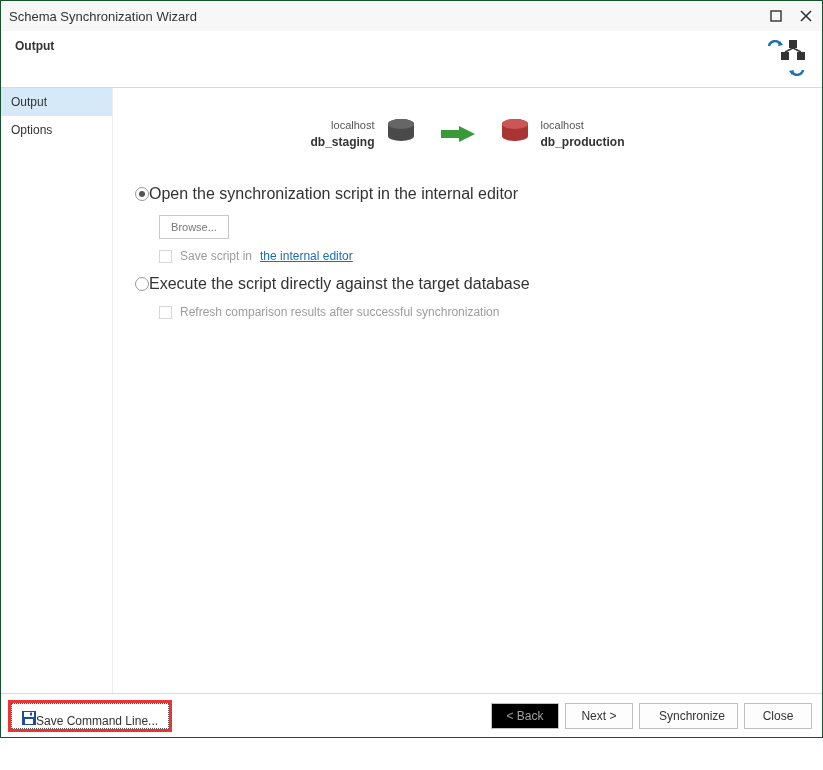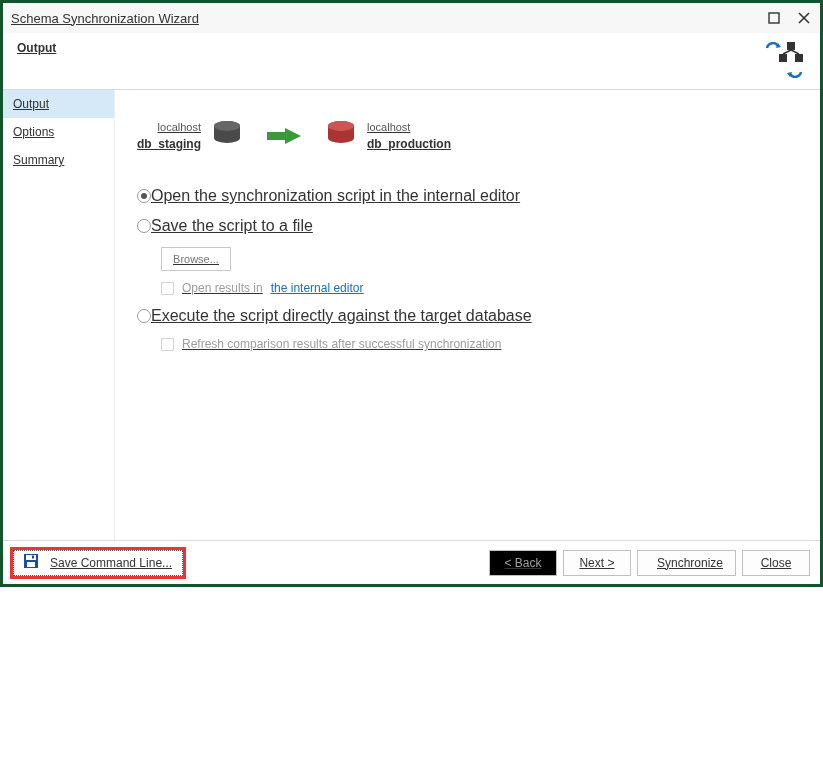--- a/index.html
+++ b/index.html
@@ -1,57 +1,57 @@
 <!DOCTYPE html>
 <html><head>
 <meta charset="utf-8">
 <style>
   * { box-sizing: border-box; }
   html, body { margin:0; padding:0; height:100%; width:823px; font-family:"Segoe UI","Tahoma",Arial,sans-serif; font-size:12px; color:#333; background:#fff; }
-  .window { width:823px; height:587px; display:flex; flex-direction:column; border:3px solid #14532d; background:#fff; position:relative;text-decoration:underline;}
+  .window { width:823px; height:738px; display:flex; flex-direction:column; border:1px solid #14532d; background:#fff; position:relative;}
   
   .titlebar { height:30px; display:flex; align-items:center; padding:0 8px; background:#f7f7f7;}
   .titlebar .title { font-size:13px; color:#333; }
   .window-controls { margin-left:auto; display:flex; gap:14px; align-items:center; }
   .window-controls .ctrl { width:16px; height:16px; display:flex; align-items:center; justify-content:center; cursor:pointer;}
   
   .subheader { padding:8px 14px 10px 14px; border-bottom:1px solid #d9d9d9; display:flex; align-items:flex-start; gap:10px; }
   .subheader .shtext { flex:1; }
   .subheader .shtitle { font-weight:600; font-size:12px; color:#333; margin-bottom:6px;}
   .subheader .shdesc { font-size:11px; color:#555; }
   .subheader .shicon { width:46px; height:38px; display:flex; align-items:center; justify-content:center;}
   
   .body { flex:1; display:flex; overflow:hidden; }
   .sidebar { width:112px; background:#fff; border-right:1px solid #eee; padding-top:0;}
   .sidebar-item { height:28px; display:flex; align-items:center; padding:0 10px; font-size:12px; color:#333; cursor:pointer;}
   .sidebar-item.active { background:#d6e9f8; }
   .main { flex:1; display:flex; flex-direction:column; padding:20px 22px 10px 22px; overflow:auto;}
   
-  .db-row { display:flex; align-items:center; gap:24px; margin:10px 0 36px 0;}
+  .db-row { display:flex; align-items:center; justify-content:center; gap:24px; margin:10px 0 36px 0;}
   .db-block { display:flex; align-items:center; gap:10px;}
   .db-label { text-align:right; }
   .db-label .host { font-size:11px; color:#555; }
   .db-label .name { font-size:12px; font-weight:600; color:#333; margin-top:4px;}
   .db-label.right { text-align:left;}
   .arrow { display:flex; align-items:center; }
   
   .opt-row { display:flex; align-items:center; gap:0; margin-bottom:12px; font-size:16px;}
   .opt-sub { margin-left:24px; display:flex; align-items:center; gap:8px; margin-bottom:12px;}
   .radio { width:14px; height:14px; border:1px solid #999; border-radius:50%; display:flex; align-items:center; justify-content:center; background:#fff; cursor:pointer;}
   .radio.checked::after { content:""; width:6px; height:6px; background:#555; border-radius:50%; display:block;}
   .checkbox { width:13px; height:13px; border:1px solid #aaa; background:#fff; cursor:pointer;}
   .checkbox.disabled, .radio.disabled { opacity:0.6; cursor:default; border-color:#bbb;}
   .disabled-text { color:#9d9d9d; }
   .file-row { display:flex; gap:6px; margin-left:24px; margin-bottom:10px;}
   .file-input { flex:1; border:1px solid #cfcfcf; background:#fafafa; color:#9a9a9a; height:24px; padding:0 8px; font-size:11px; line-height:22px; overflow:hidden; white-space:nowrap; text-overflow:ellipsis;}
   .browse-btn { width:70px; height:24px; border:1px solid #c8c8c8; background:#fff; color:#777; font-size:11px; display:flex; align-items:center; justify-content:center; cursor:pointer;}
   .link { color:#1a6fb5; text-decoration:underline; cursor:pointer;}
   
   .footer { border-top:1px solid #d9d9d9; height:44px; display:flex; align-items:center; padding:0 10px; gap:6px; background:#fff;}
-  .save-cmd { display:flex; align-items:center; gap:12px; height:26px; padding:0 10px; border:1px dotted #555; cursor:pointer; font-size:12px; color:#333; background:#fff; outline:3px solid #e33; outline-offset:0;}
+  .save-cmd { display:flex; align-items:flex-end; gap:0; height:26px; padding:0 10px; border:1px dotted #555; cursor:pointer; font-size:12px; color:#333; background:#fff; outline:3px solid #e33; outline-offset:0;}
   .spacer { flex:1; }
   .btn { min-width:68px; height:26px; padding:0 12px; border:1px solid #c0c0c0; background:#fdfdfd; font-size:12px; color:#333; display:flex; align-items:center; justify-content:center; cursor:pointer;}
   .btn.disabled { color:#a0a0a0; background:#000000; cursor:default;}
   .btn.synch { min-width:84px;padding-left:19px; }
   .floppy { width:14px; height:14px; }
 </style>
 </head>
 <body>
 
 <div class="window">
@@ -93,23 +93,20 @@
   </div>
 
   <div class="body">
     <div class="sidebar">
       <div class="sidebar-item active">
           <span>Output</span>
         </div>
       <div class="sidebar-item">
           <span>Options</span>
         </div>
-      <div class="sidebar-item">
-          <span>Summary</span>
-        </div>
     </div>
 
     <div class="main">
 
       <div class="db-row">
         <div class="db-block">
           <div class="db-label">
             <div class="host">localhost</div>
             <div class="name">db_staging</div>
           </div>
@@ -139,30 +136,26 @@
             <div class="name">db_production</div>
           </div>
         </div>
       </div>
 
       <div class="opt-row">
         <span class="radio checked"></span>
         <span>Open the synchronization script in the internal editor</span>
       </div>
 
-      <div class="opt-row">
-        <span class="radio"></span>
-        <span>Save the script to a file</span>
-      </div>
       <div class="file-row">
         <div class="browse-btn">Browse...</div>
       </div>
       <div class="opt-sub">
         <span class="checkbox disabled"></span>
-        <span class="disabled-text">Open results in </span>
+        <span class="disabled-text">Save script in </span>
         <span class="link">the internal editor</span>
       </div>
 
       <div class="opt-row">
         <span class="radio"></span>
         <span>Execute the script directly against the target database</span>
       </div>
       <div class="opt-sub">
         <span class="checkbox disabled"></span>
         <span class="disabled-text">Refresh comparison results after successful synchronization</span>

